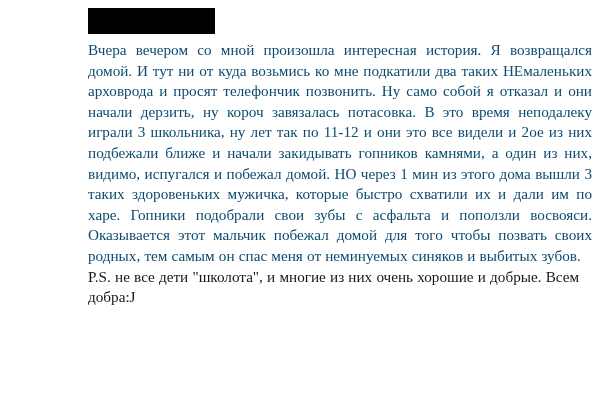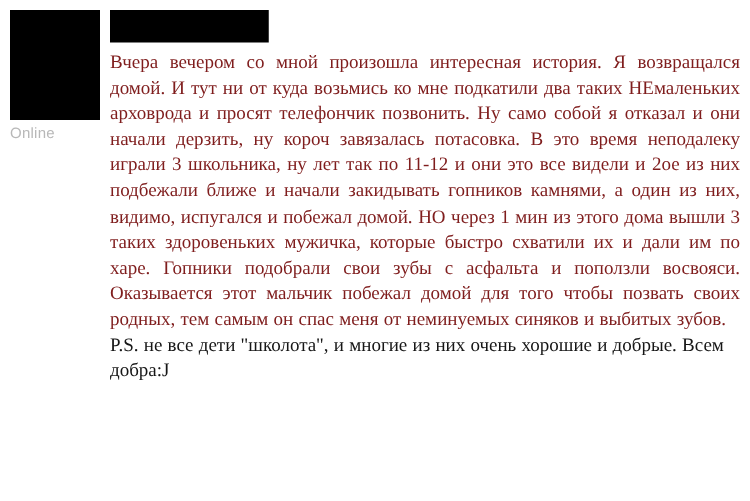--- a/index.html
+++ b/index.html
@@ -51,45 +51,41 @@
   .message-col {
     position: absolute;
     left: 88px;
     top: 40px;
     width: 504px;
   }
   .message-text {
     font-family: "Liberation Serif", serif;
     font-size: 15.2px;
     line-height: 20.6px;
-    color: #7f1d1d;
+    color: #0c4a6e;
     text-align: justify;
     text-justify: inter-word;
     white-space: pre-wrap;
     word-spacing: 0.4px;
   }
   .message-ps {
     font-family: "Liberation Serif", serif;
     font-size: 15.2px;
     line-height: 20.6px;
     color: #161616;
     white-space: pre-wrap;
     margin-top: 0px;
     word-spacing: 0.4px;
   }
 </style>
 </head>
 <body>
 
 <div class="screen">
 
-  <div class="avatar-col">
-    <div class="avatar-block"></div>
-    <div class="status-text">Online</div>
-  </div>
 
   <div class="name-redaction"></div>
 
   <div class="message-col">
     <div class="message-text">Вчера вечером со мной произошла интересная история. Я возвращался домой. И тут ни от куда возьмись ко мне подкатили два таких НЕмаленьких арховрода и просят телефончик позвонить. Ну само собой я отказал и они начали дерзить, ну короч завязалась потасовка. В это время неподалеку играли 3 школьника, ну лет так по 11-12 и они это все видели и 2ое из них подбежали ближе и начали закидывать гопников камнями, а один из них, видимо, испугался и побежал домой. НО через 1 мин из этого дома вышли 3 таких здоровеньких мужичка, которые быстро схватили их и дали им по харе. Гопники подобрали свои зубы с асфальта и поползли восвояси. Оказывается этот мальчик побежал домой для того чтобы позвать своих родных, тем самым он спас меня от неминуемых синяков и выбитых зубов.</div>
     <div class="message-ps">P.S. не все дети "школота", и многие из них очень хорошие и добрые. Всем добра:J</div>
   </div>
 
 </div>
 

